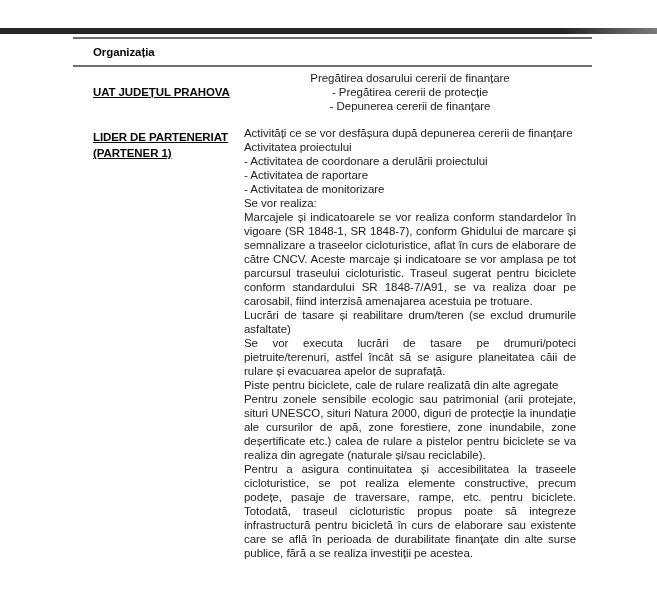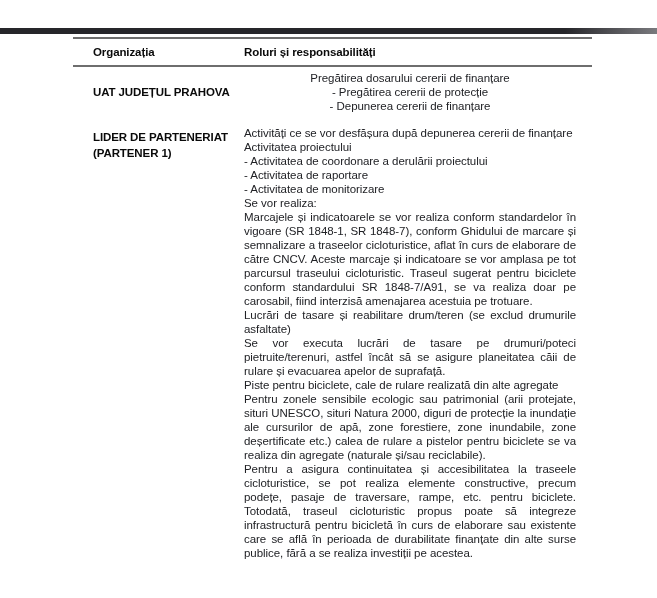--- a/index.html
+++ b/index.html
@@ -60,20 +60,21 @@
     line-height: 15px;
     color: var(--heading_text);
     letter-spacing: -0.1px;
   }
   .org {
     font-weight: bold;
     font-size: 11.5px;
     line-height: 16px;
     color: var(--heading_text);
     letter-spacing: -0.1px;
+    text-decoration: underline;
   }
   .row-uat {
     padding-top: 4px;
     margin-bottom: 13px;
     align-items: center;
   }
   .row-lider {
     flex: 1;
     overflow: hidden;
   }
@@ -90,21 +91,20 @@
 </head>
 <body>
 
 <div class="page">
   <div class="top-bar"></div>
 
   <div class="doc-table">
 
     <div class="row header-row">
       <div class="col1 th">Organizația</div>
-      <div class="col2 th">Roluri și responsabilități</div>
     </div>
 
     <div class="row row-uat">
       <div class="col1 org">UAT JUDEȚUL PRAHOVA</div>
       <div class="col2">
 
       <p class="para">Pregătirea dosarului cererii de finanțare</p>
           <p class="para">- Pregătirea cererii de protecție</p>
           <p class="para">- Depunerea cererii de finanțare</p>
         </div>

